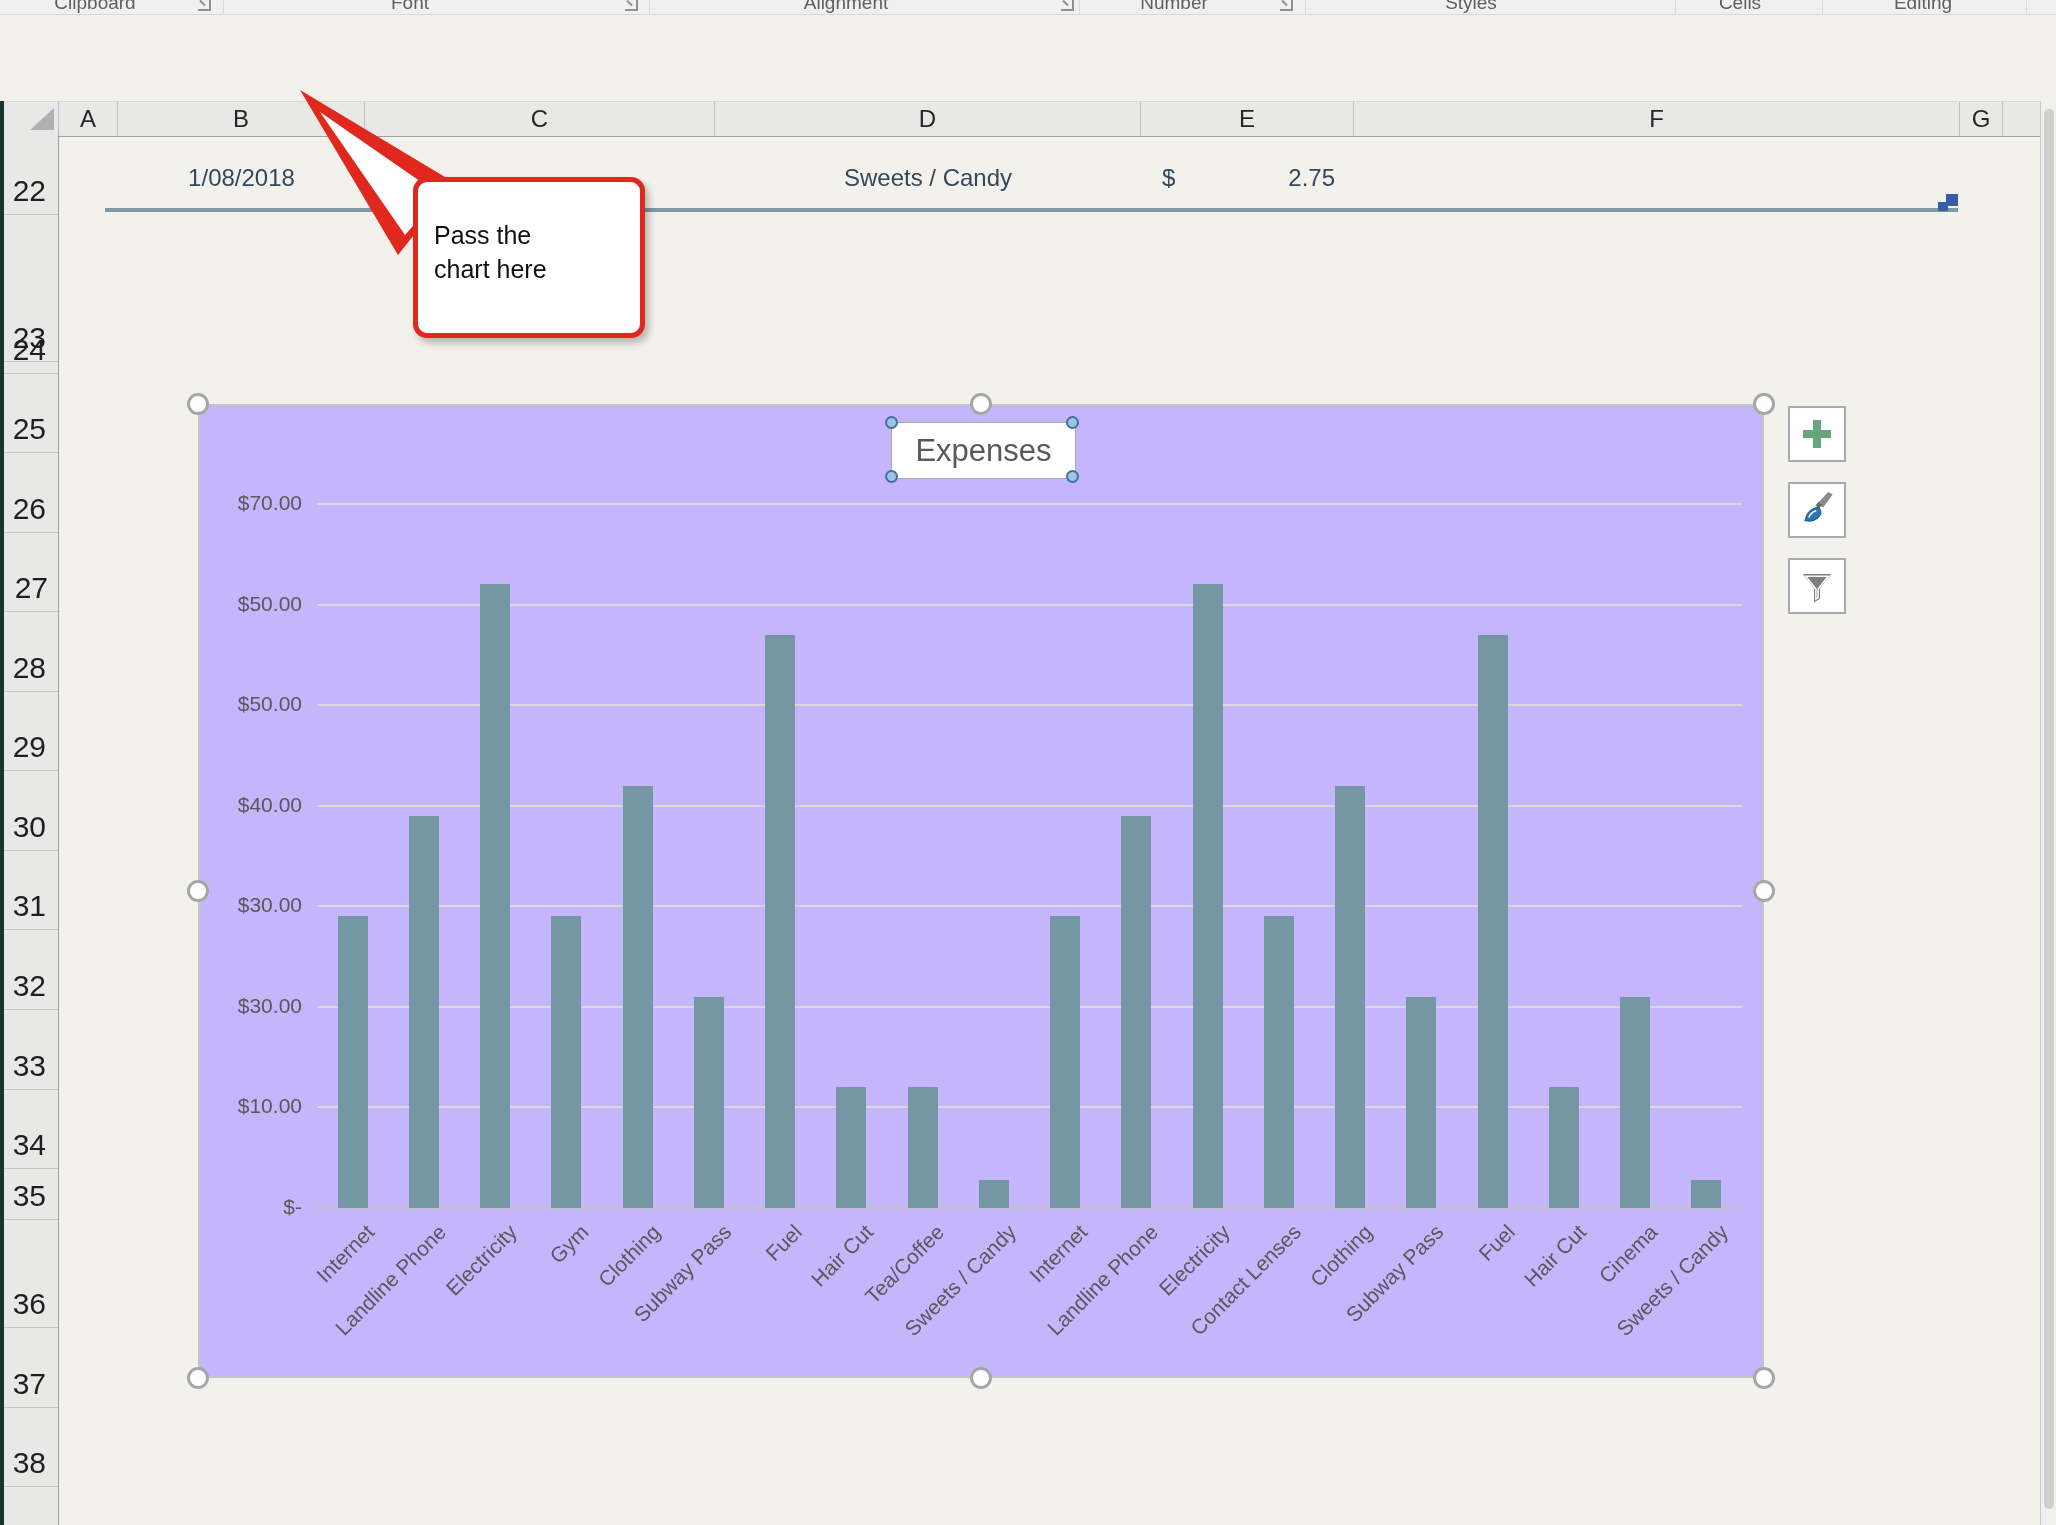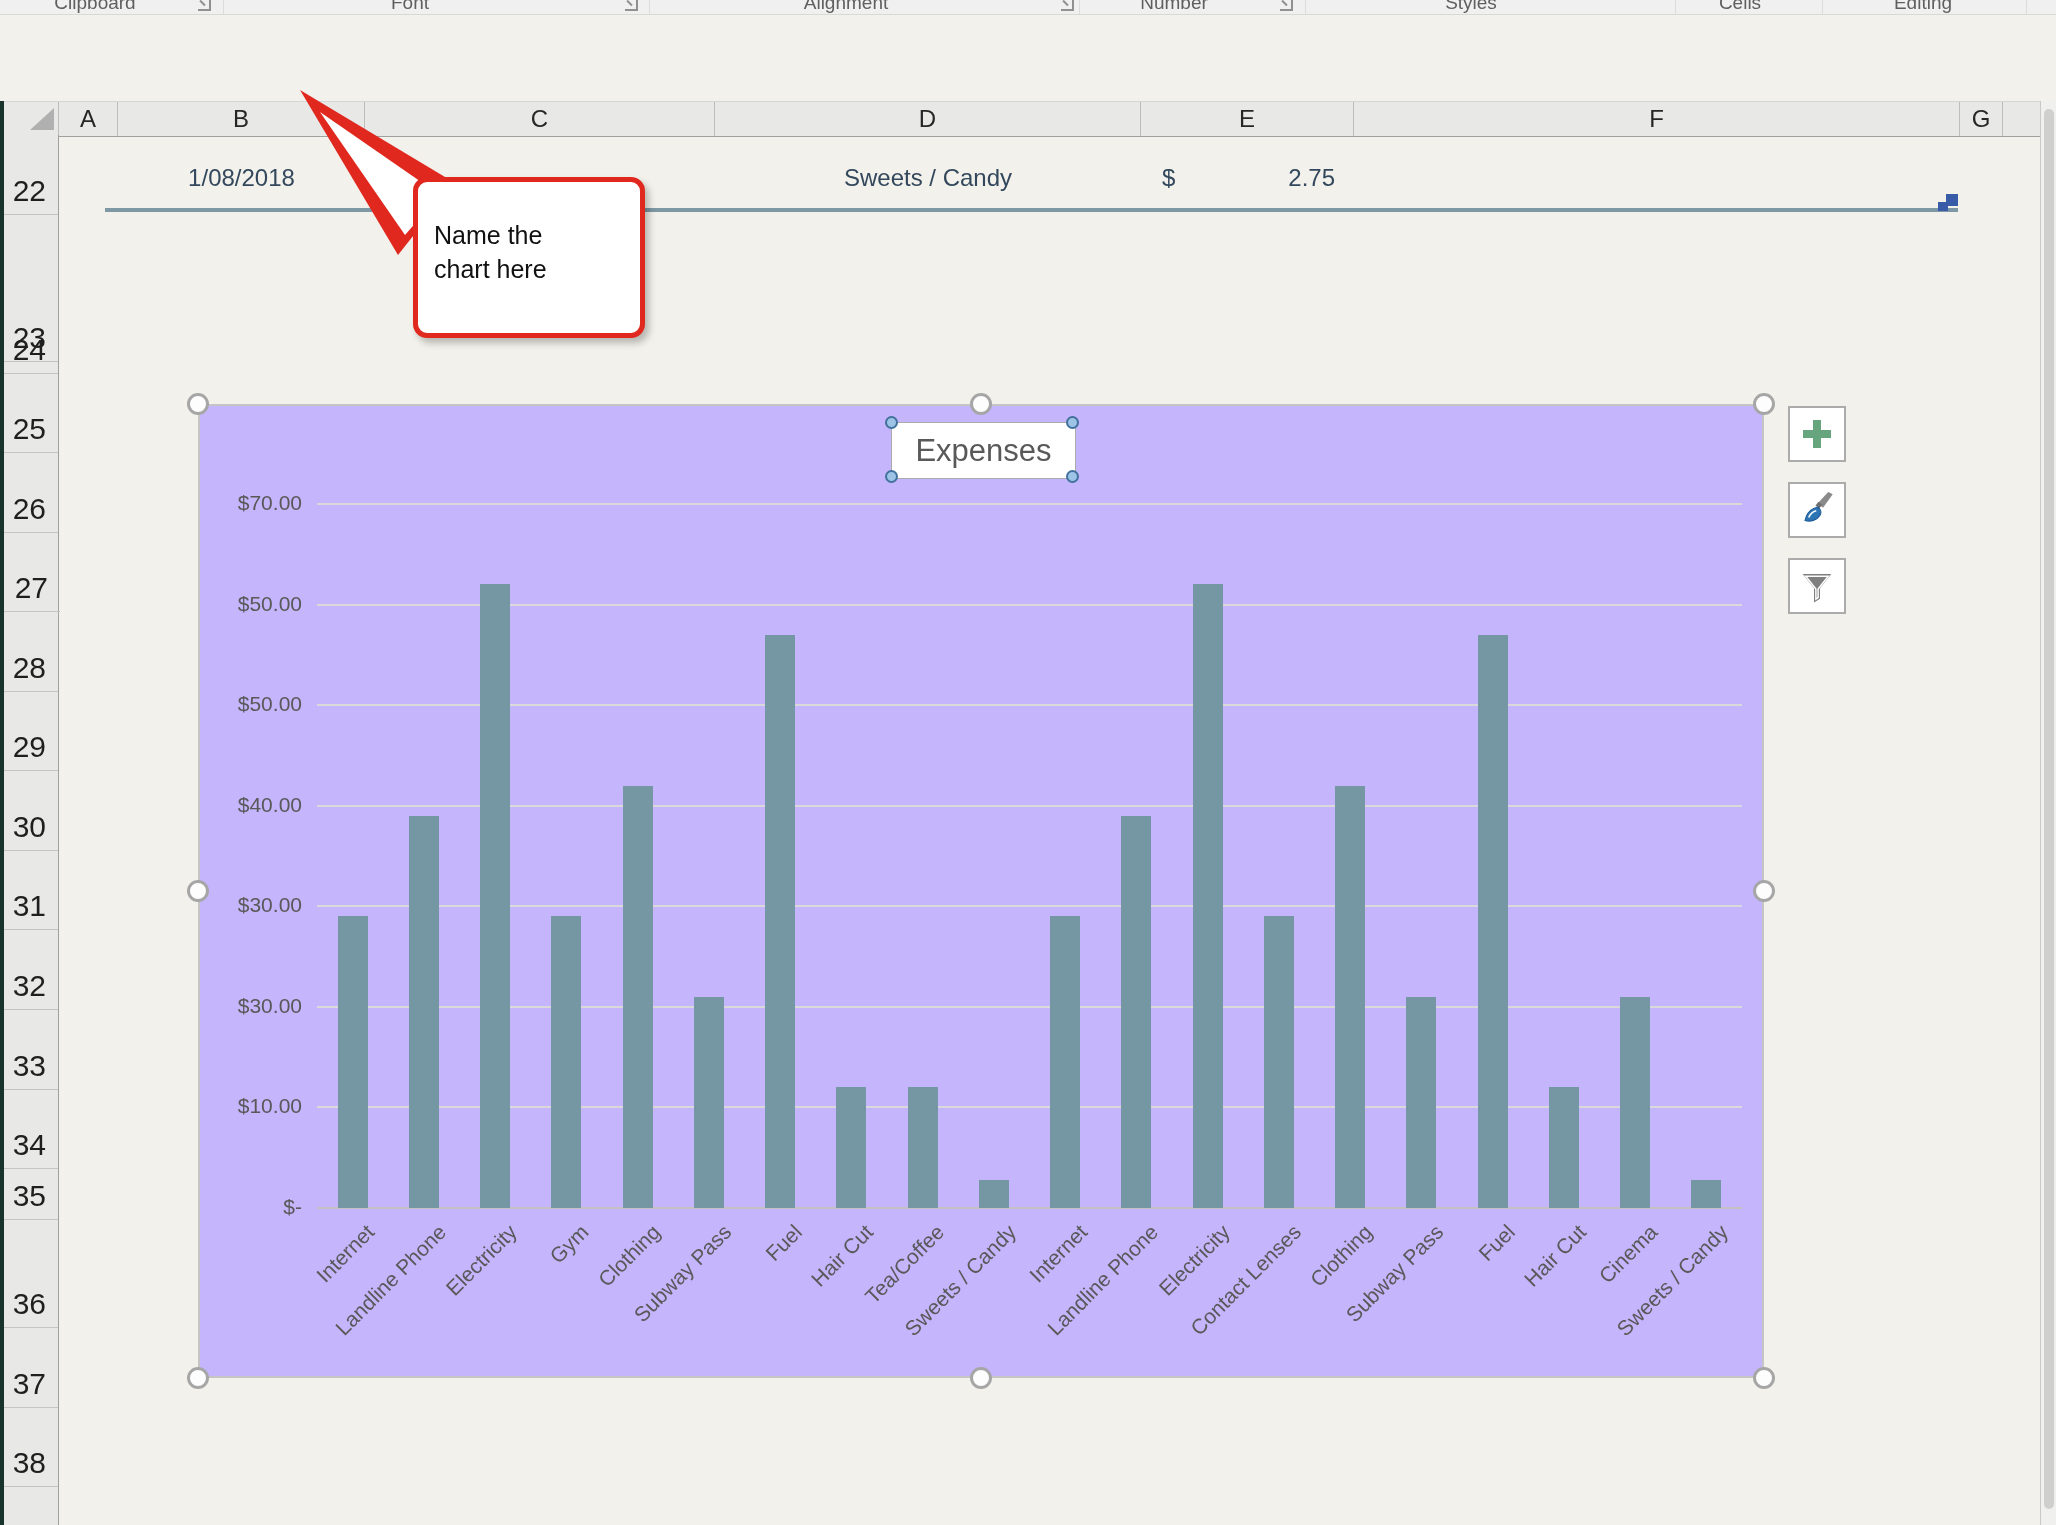--- a/index.html
+++ b/index.html
@@ -230,21 +230,21 @@
       <path d="M9 11 H39 L25.5 28 V39.5 L22.5 41.5 V28 Z" fill="none" stroke="#fff" stroke-width="2"></path>
     </svg>
   </div>
 
   <svg class="abs" style="left:0;top:0;" width="700" height="400">
     <polygon points="300,90 455,183 398,255" fill="#e0281f"></polygon>
     <polygon points="320,112 440,195 405,235" fill="#ffffff"></polygon>
   </svg>
   <div id="callout" class="abs">
     <div class="t">
-      <div>Name the</div>
+      <div>Pass the</div>
       <div>chart here</div>
     </div>
   </div>
 
   <div id="vscroll" class="abs">
     <div id="vthumb"></div>
   </div>
 
 </div>
 

